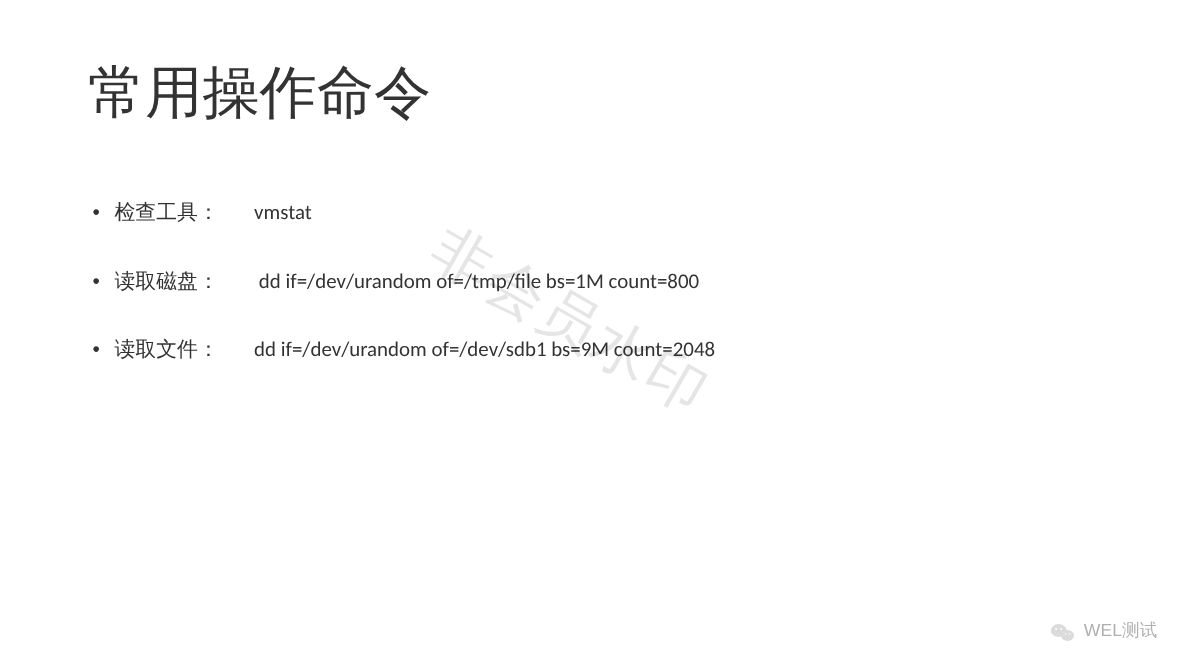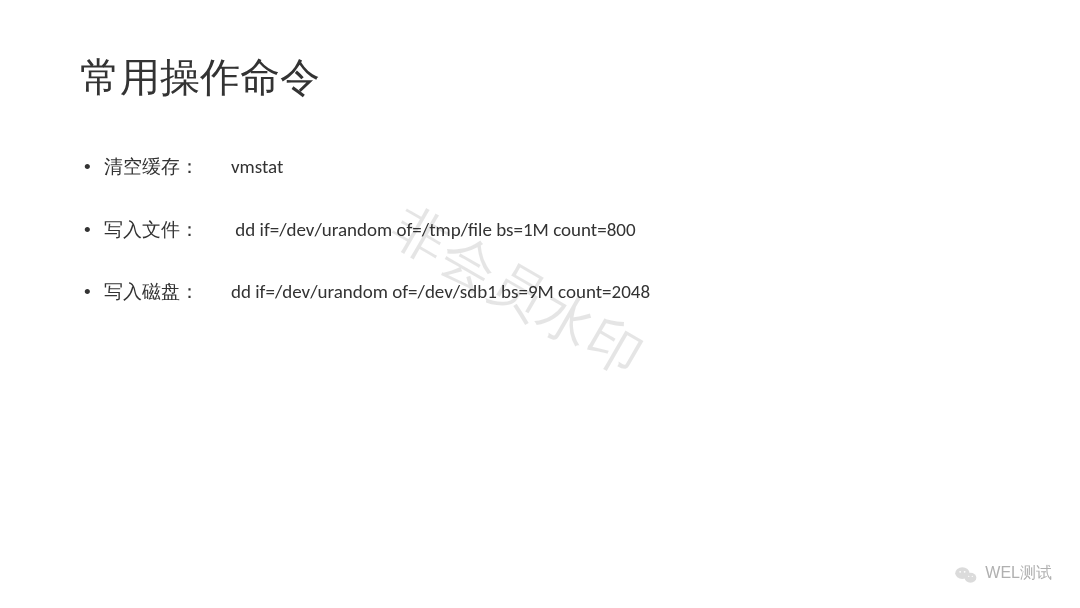--- a/index.html
+++ b/index.html
@@ -15,25 +15,25 @@
       position: relative;
       overflow: hidden;
     }
     .slide {
       width: 100%;
       height: 100%;
       padding: 50px 80px 40px 80px;
       position: relative;
     }
     .title {
-      font-size: 40px;
+      font-size: 52px;
       font-weight: normal;
       color: #333333;
       font-family: "SimSun", "Songti SC", serif;
-      margin-bottom: 48px;
+      margin-bottom: 60px;
     }
     .bullet-list {
       list-style: none;
     }
     .bullet-item {
       font-size: 19px;
       color: #333333;
       line-height: 1.5;
       margin-bottom: 34px;
       position: relative;
@@ -91,27 +91,27 @@
   </style>
 </head>
 <body>
 
 <div class="slide">
 
   <h1 class="title">常用操作命令</h1>
 
   <ul class="bullet-list">
     <li class="bullet-item">
-      <span class="label-part">清空缓存：</span><span class="cmd-part">vmstat</span>
+      <span class="label-part">检查工具：</span><span class="cmd-part">vmstat</span>
     </li>
     <li class="bullet-item">
-      <span class="label-part">写入文件：</span><span class="cmd-part"> dd if=/dev/urandom of=/tmp/file bs=1M count=800</span>
+      <span class="label-part">读取磁盘：</span><span class="cmd-part"> dd if=/dev/urandom of=/tmp/file bs=1M count=800</span>
     </li>
     <li class="bullet-item">
-      <span class="label-part">写入磁盘：</span><span class="cmd-part">dd if=/dev/urandom of=/dev/sdb1 bs=9M count=2048</span>
+      <span class="label-part">读取文件：</span><span class="cmd-part">dd if=/dev/urandom of=/dev/sdb1 bs=9M count=2048</span>
     </li>
   </ul>
 
   <div class="watermark">非会员水印</div>
 
   <div class="footer-brand">
     <span class="wechat-icon">
       <svg viewBox="0 0 24 20">
         <ellipse cx="8" cy="8" rx="8" ry="6.5"></ellipse>
         <ellipse cx="17" cy="13" rx="6.5" ry="5.5"></ellipse>

